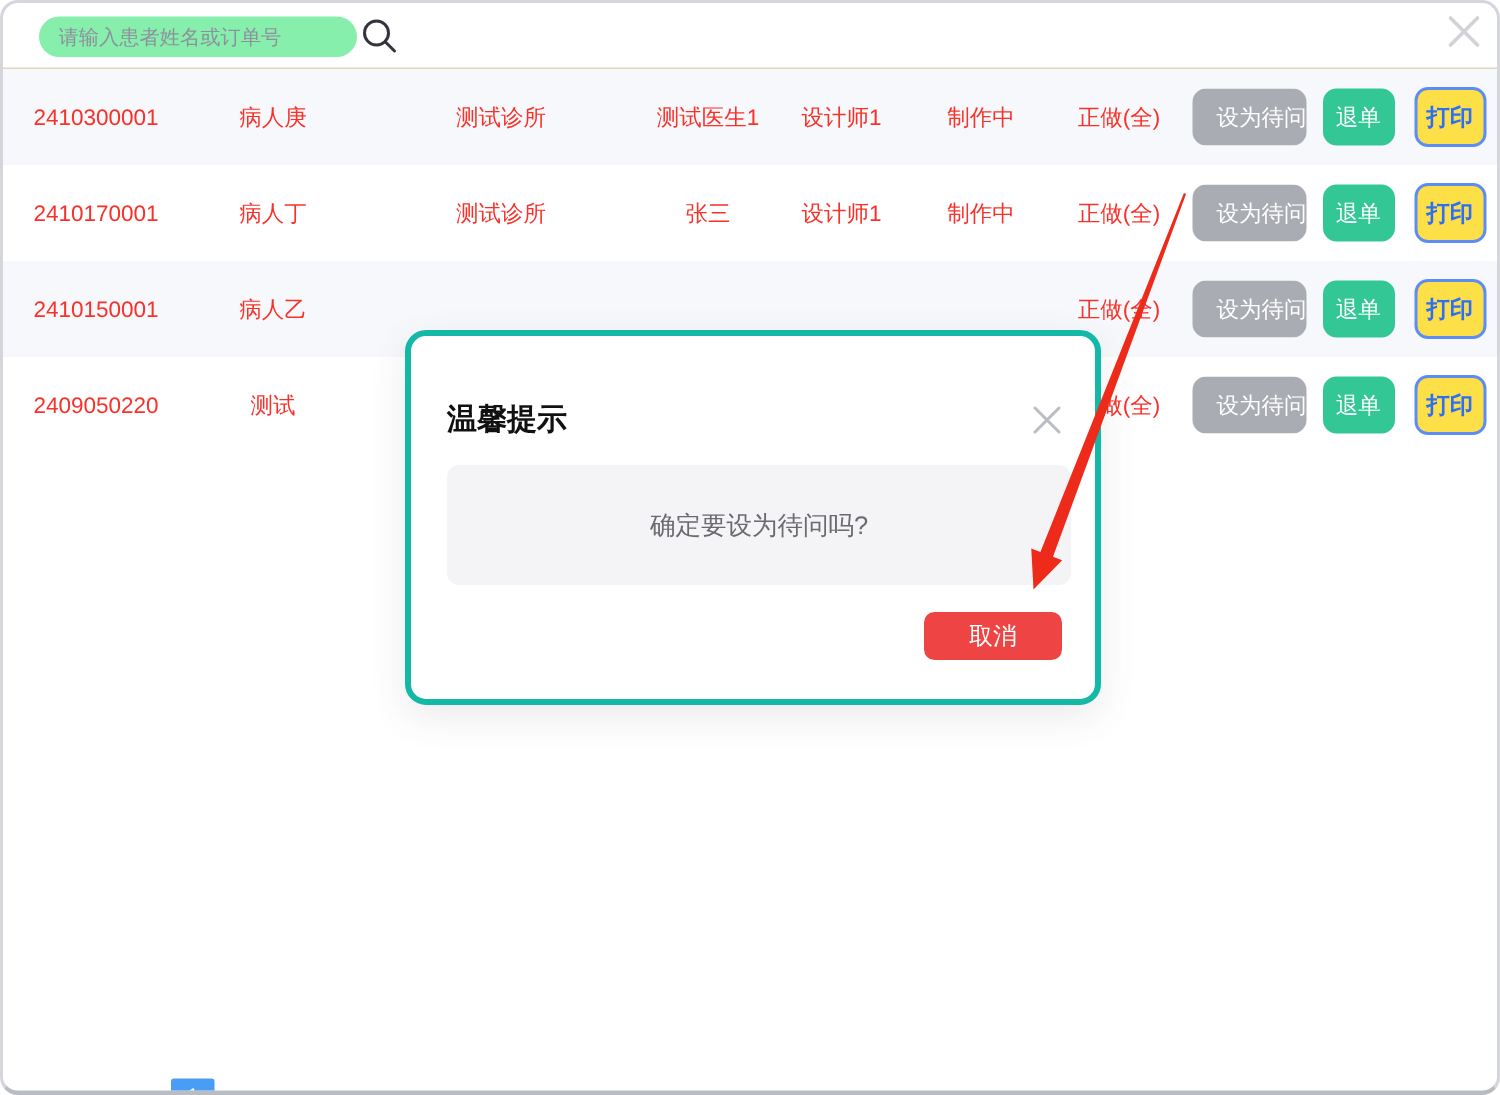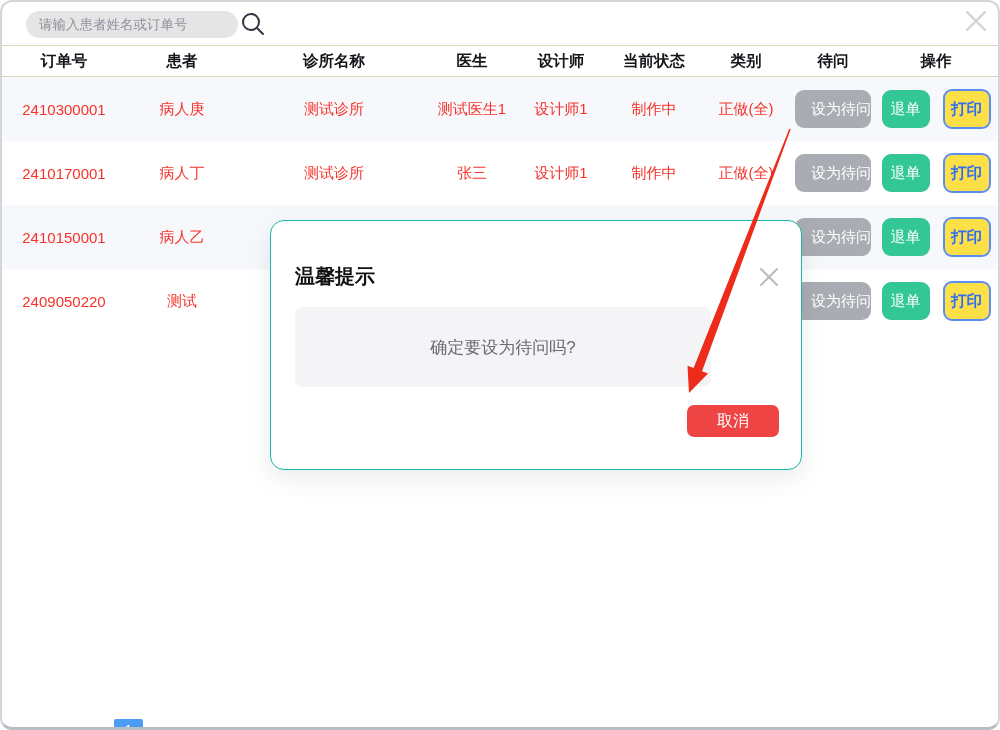--- a/index.html
+++ b/index.html
@@ -8,21 +8,21 @@
   .panel {
     position:relative; width:1000px; height:730px; background:#fff;
     border:2px solid #d5d6dc; border-bottom:3px solid #b9bcc3; border-radius:12px;
     overflow:hidden;
   }
 
   
   .search-row { position:relative; height:44px; border-bottom:1px solid #e0d6b8; }
   .search-input {
     position:absolute; left:24px; top:9px; width:212px; height:27px;
-    background:#e5e5e5; border:none; border-radius:14px; padding:0 13px;
+    background:#86efac; border:none; border-radius:14px; padding:0 13px;
     font-size:13.5px; color:#444; outline:none;
     font-family:"Liberation Sans","DejaVu Sans",sans-serif;
   }
   .search-input::placeholder { color:#8f8f9d; }
   .search-icon { position:absolute; left:238px; top:9px; width:26px; height:26px; cursor:pointer; }
   .page-close { position:absolute; top:7px; right:10px; width:24px; height:24px; cursor:pointer; }
 
   
   .thead {
     display:flex; align-items:center; height:31px;
@@ -57,22 +57,22 @@
     gap:6px; font-size:16px; color:#4a9cf5;
   }
   .page-link { cursor:pointer;margin-top:36px; }
   .page-current {
     background:#4a9cf5; color:#fff; font-size:14px; min-width:29px; height:21px;
     display:inline-flex; align-items:center; justify-content:center; border-radius:2px;
   }
 
   
   .dialog {
-    position:absolute; left:268px; top:218px; width:532px; height:250px;
-    background:#fff; border:1px solid #14b8a6; border-radius:14px;
+    position:absolute; left:268px; top:218px; width:464px; height:250px;
+    background:#fff; border:4px solid #14b8a6; border-radius:14px;
     box-shadow:0 8px 24px rgba(90,90,110,0.12); z-index:50;
   }
   .dialog-title { position:absolute; left:24px; top:42px; font-size:20px; font-weight:bold; color:#111; }
   .dialog-close { position:absolute; right:22px; top:46px; width:20px; height:20px; cursor:pointer; }
   .dialog-msg-box {
     position:absolute; left:24px; top:86px; width:416px; height:80px;
     background:#f4f4f7; border-radius:8px;
     display:flex; align-items:center; justify-content:center;
     font-size:17px; color:#6a6a70;
   }
@@ -99,31 +99,20 @@
       </svg>
     </span>
     <span class="page-close">
       <svg width="24" height="24" viewBox="0 0 24 24">
         <line x1="3" y1="3" x2="21" y2="21" stroke="#d2d2d6" stroke-width="2.4" stroke-linecap="round"></line>
         <line x1="21" y1="3" x2="3" y2="21" stroke="#d2d2d6" stroke-width="2.4" stroke-linecap="round"></line>
       </svg>
     </span>
   </div>
 
-  <div class="thead">
-      <div class="hcell c1">订单号</div>
-      <div class="hcell c2">患者</div>
-      <div class="hcell c3">诊所名称</div>
-      <div class="hcell c4">医生</div>
-      <div class="hcell c5">设计师</div>
-      <div class="hcell c6">当前状态</div>
-      <div class="hcell c7">类别</div>
-      <div class="hcell c8">待问</div>
-      <div class="hcell c9">操作</div>
-    </div>
   <div class="tbody">
       <div class="trow">
     <div class="cell c1">2410300001</div>
     <div class="cell c2">病人庚</div>
     <div class="cell c3">测试诊所</div>
     <div class="cell c4">测试医生1</div>
     <div class="cell c5">设计师1</div>
     <div class="cell c6">制作中</div>
     <div class="cell c7">正做(全)</div>
     <div class="cell c8">

